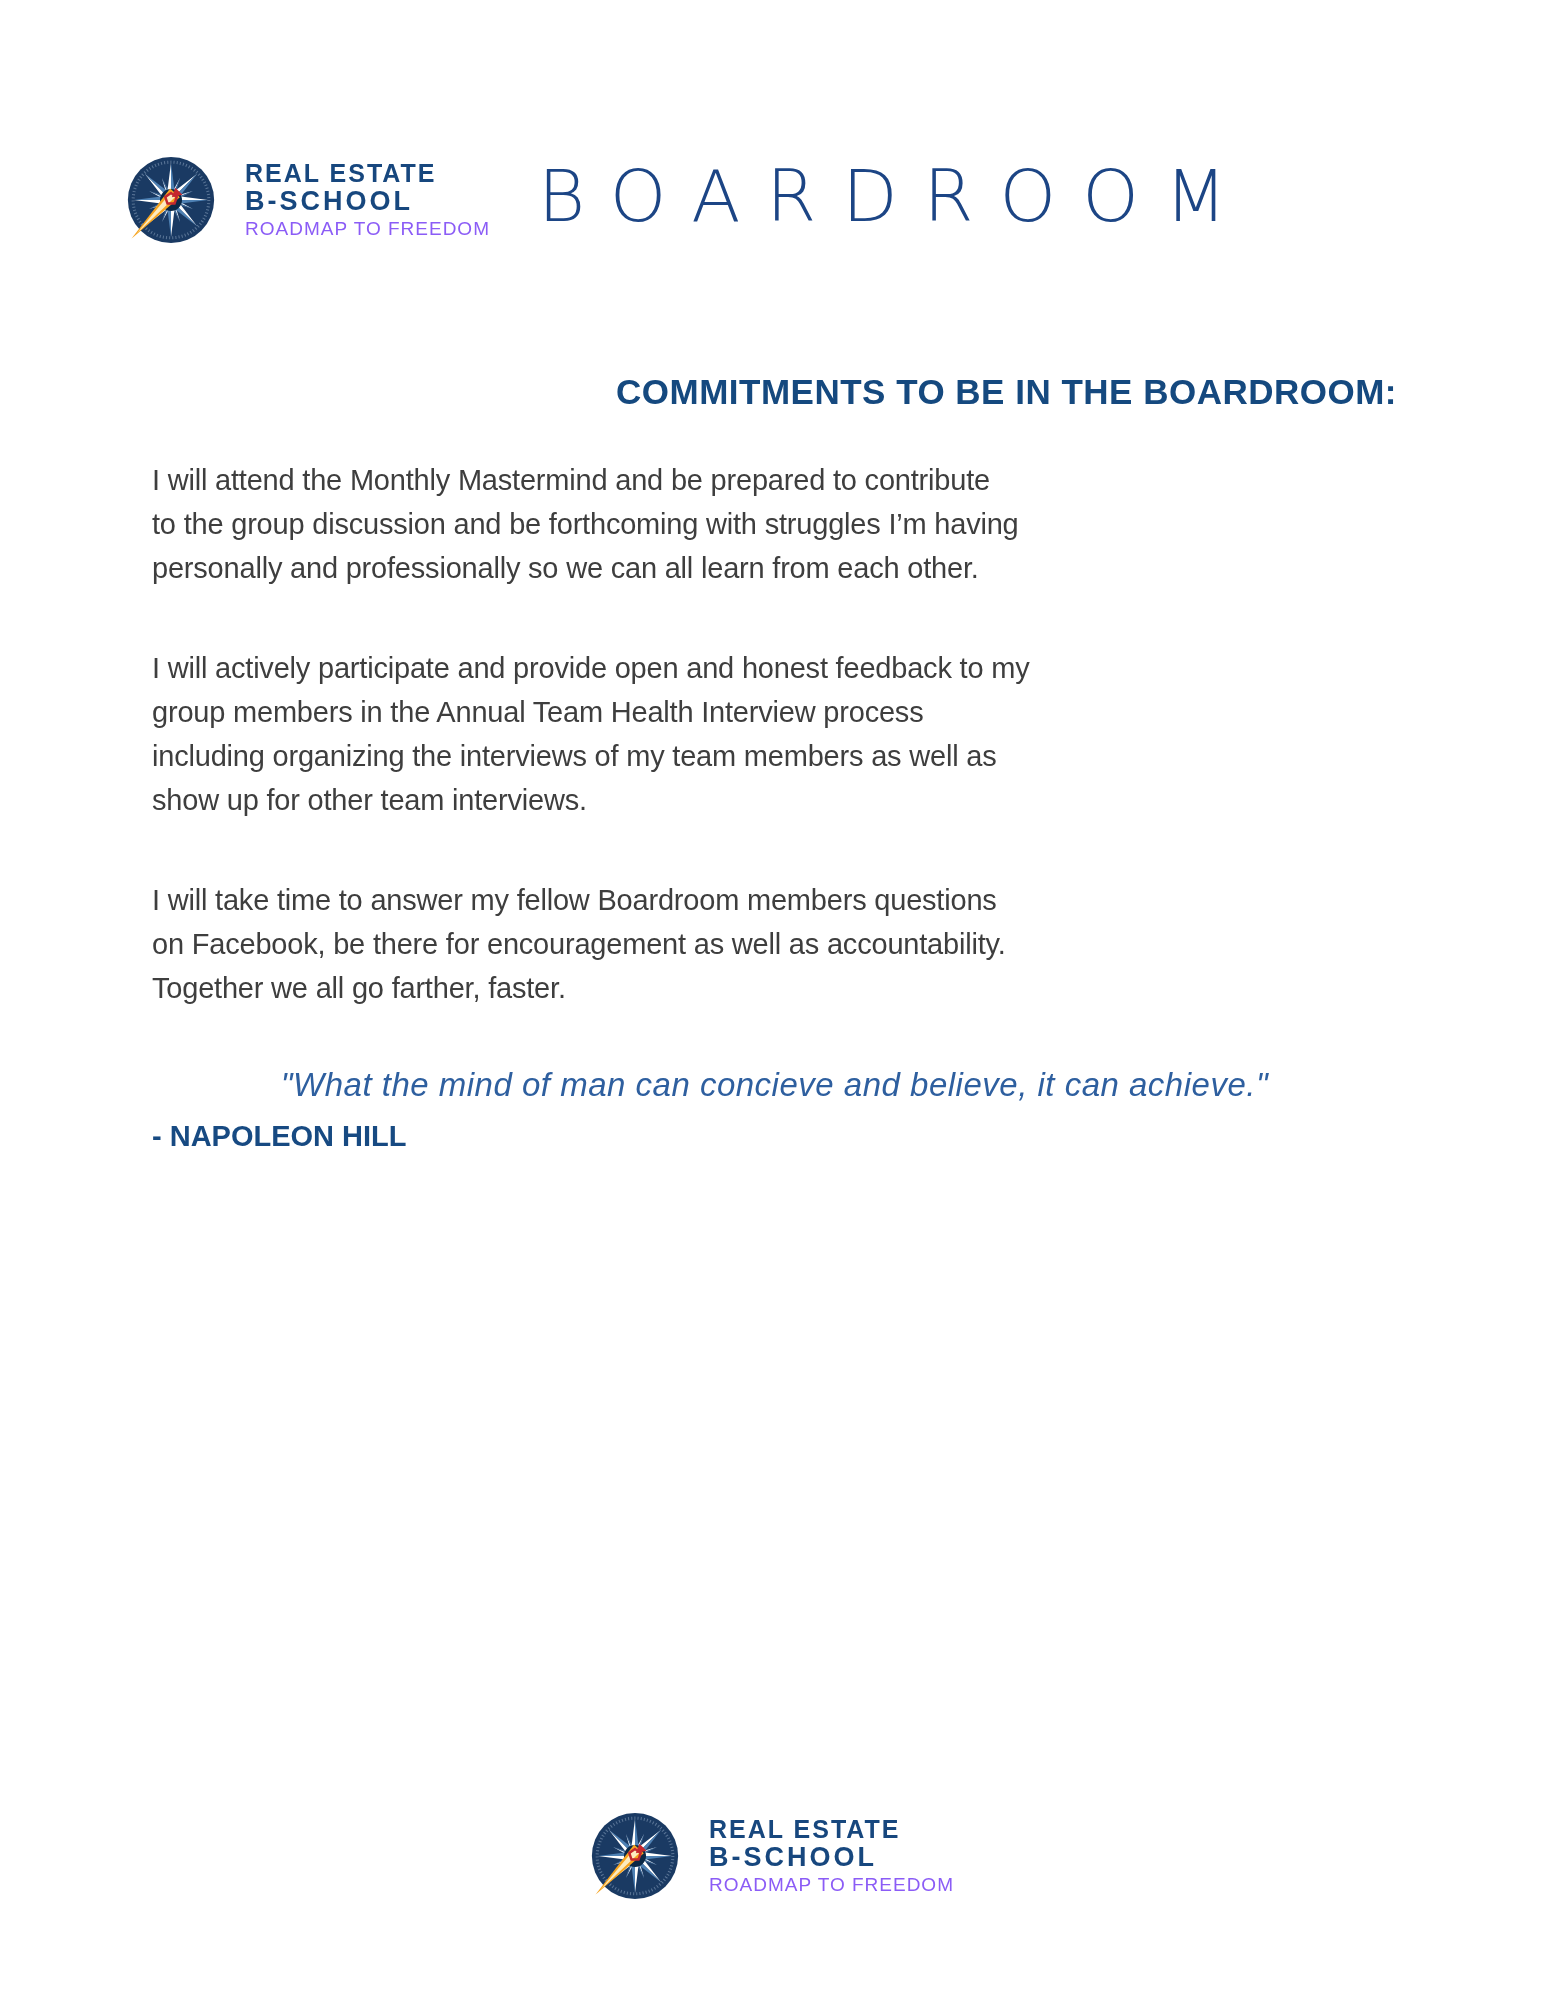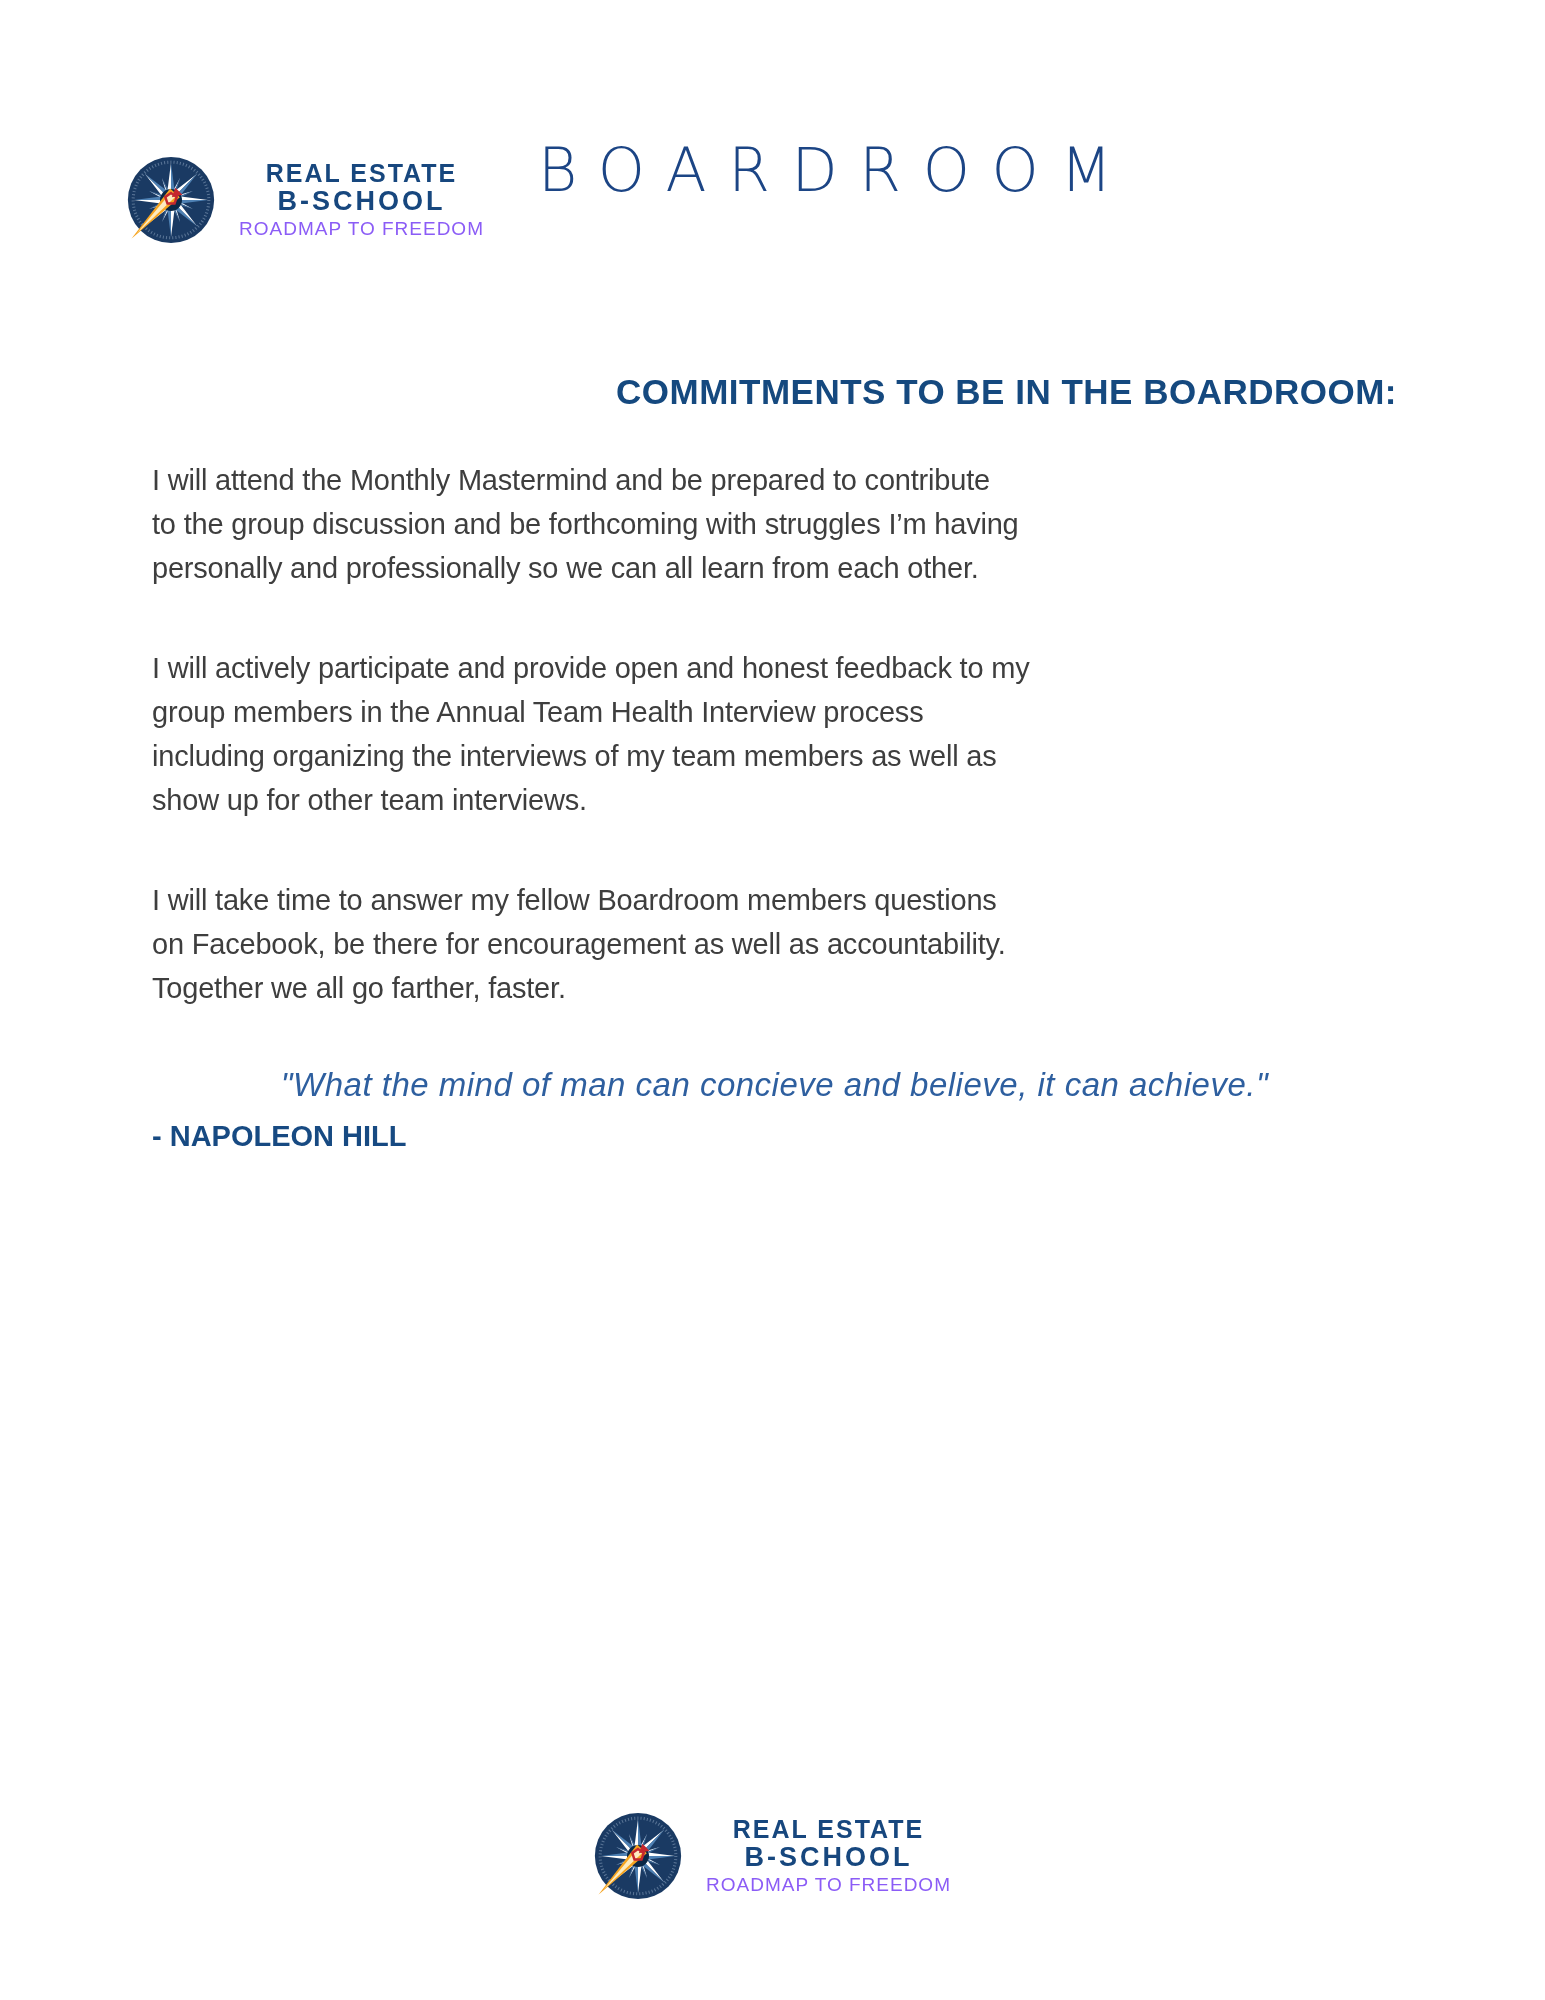--- a/index.html
+++ b/index.html
@@ -9,44 +9,43 @@
     height:2000px;
     background:#ffffff;
     overflow:hidden;
     font-family:"Liberation Sans", sans-serif;
   }
 
   
   .logo{
     display:flex;
     align-items:center;
-    gap:24px;
-    text-align:center;
+    gap:30px;
   }
   .logo .compass{width:88px;height:88px;display:block;}
   .brand-text{display:flex;flex-direction:column;}
   .brand-line1{
     font-size:25px;font-weight:bold;color:#17477e;letter-spacing:2px;line-height:1.05;
   }
   .brand-line2{
     font-size:27px;font-weight:bold;color:#17477e;letter-spacing:3px;line-height:1.05;margin-top:1px;
   }
   .brand-tagline{
     font-size:19px;color:#8b5cf6;letter-spacing:1px;line-height:1.1;margin-top:4px;
   }
 
   .header-logo{position:absolute;left:127px;top:156px;}
 
   .board-title{
     position:absolute;
     left:538px;
-    top:140px;
+    top:160px;
     font-family:"DejaVu Sans", sans-serif;
     font-weight:200;
-    font-size:60px;
+    font-size:72px;
     letter-spacing:0.36em;
     color:#1c4585;
     white-space:nowrap;
     line-height:1;
   }
 
   
   .content{
     position:absolute;
     left:152px;

